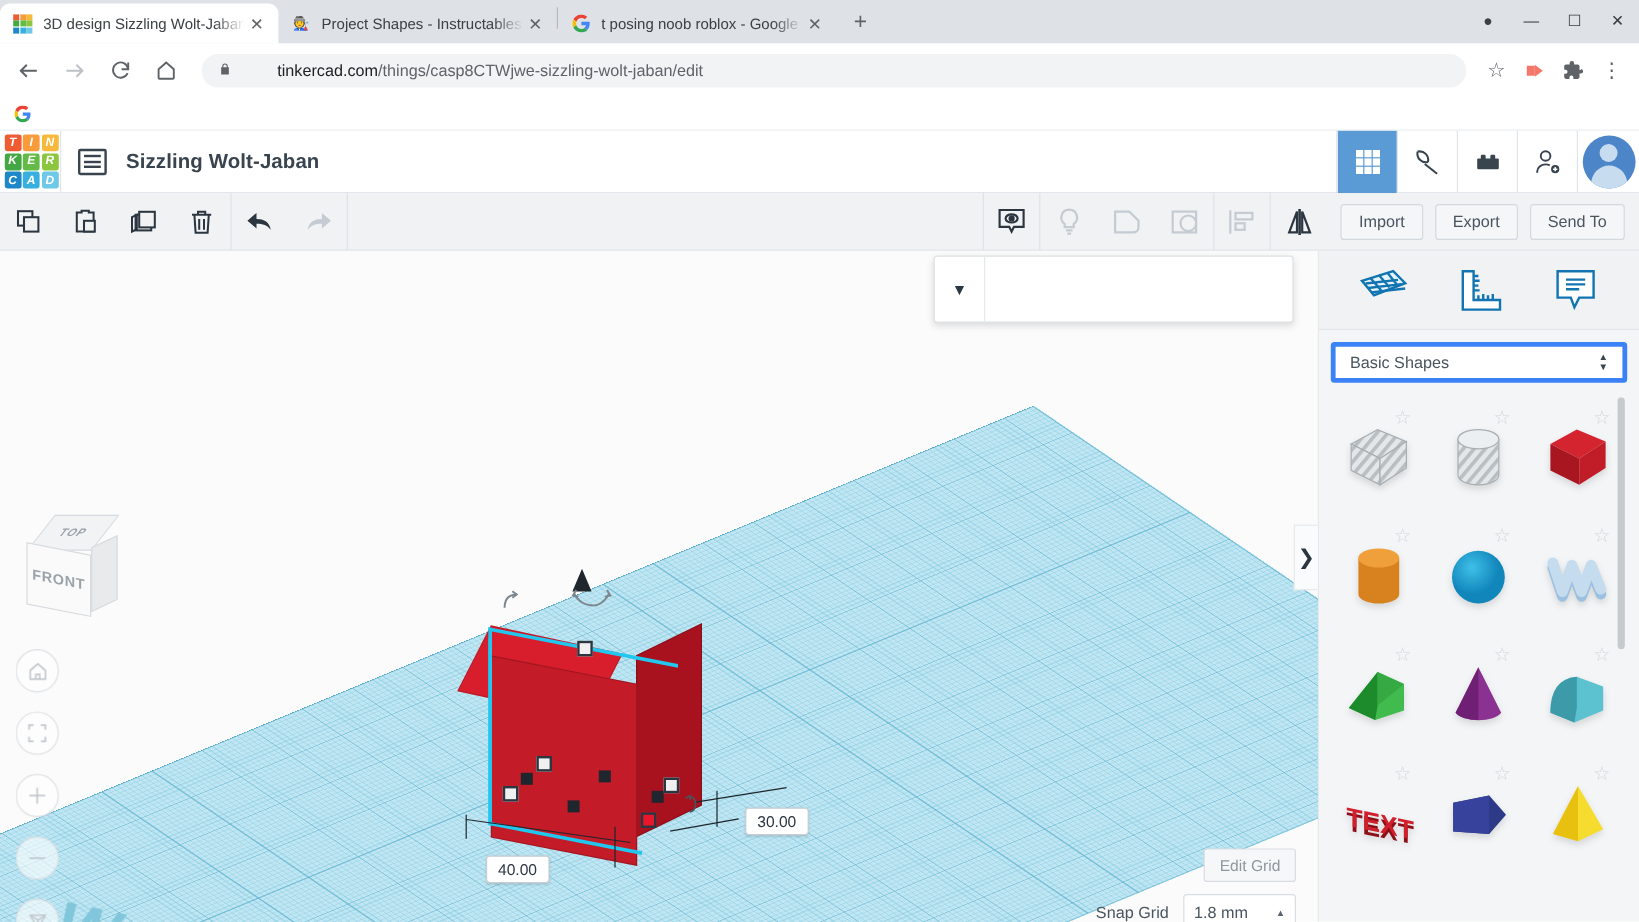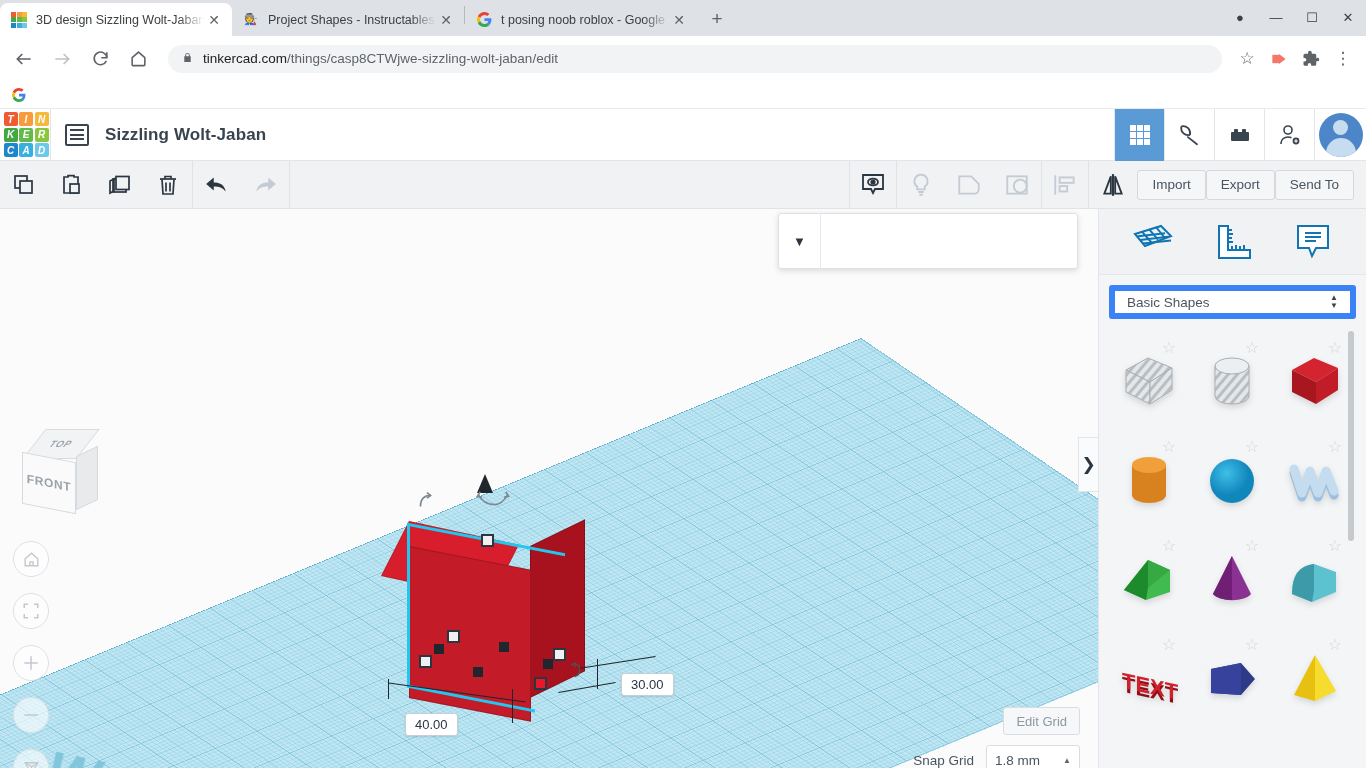--- a/index.html
+++ b/index.html
@@ -81,21 +81,21 @@
   .nav-btn.disabled { color: #bdc1c6; }
   .omnibox {
     flex: 1 1 auto; height: 28px;
     background: #f1f3f4; border-radius: 14px;
     display: flex; align-items: center;
     padding: 0 14px; margin: 0 8px;
     font-size: 13.5px; color: #5f6368;
     min-width: 0;
   }
   .omnibox .lock { margin-right: 10px; font-size: 11px; color: #5f6368; }
-  .omnibox .url-host { color: #202124; }
+  .omnibox .url-host { color: #202124; margin-left: 28px; }
   .tb-right { display: flex; align-items: center; }
   .tb-right > div {
     width: 30px; height: 30px; margin-left: 2px;
     display: flex; align-items: center; justify-content: center;
     color: #5f6368;
   }
   .bookmark-bar {
     height: 28px; background: #fff; display: flex; align-items: center;
     padding: 0 12px; border-bottom: 1px solid #e8eaed;
   }
@@ -170,21 +170,21 @@
   .tool-btn {
     width: 48px; height: 48px;
     display: flex; align-items: center; justify-content: center;
     color: #2b3640;
   }
   .tool-btn.dim { color: #c4cbd3; }
   .tool-btn.boxed { border-left: 1px solid #dfe2e6; border-right: 1px solid #dfe2e6; }
   .vsep { width: 1px; height: 48px; background: #dfe2e6; }
   .tool-spacer { flex: 1 1 auto; }
   .txt-btn {
-    height: 30px; padding: 0 14px; 
+    height: 30px; padding: 0 14px; margin-left: 10px;
     border: 1px solid #d4d9de; border-radius: 3px; background: #f5f6f8;
     font-size: 13.5px; color: #4a5560;
     display: flex; align-items: center;
   }
   .btn-group { display: flex; align-items: center; padding-right: 12px; }
 
   .app-body { flex: 1 1 auto; display: flex; position: relative; min-height: 0; }
 
   
   .viewport {
@@ -364,21 +364,21 @@
     display: flex; flex-direction: column;
   }
   .rp-icons {
     height: 66px; display: flex; align-items: center; justify-content: space-around;
     background: #f1f2f4; border-bottom: 1px solid #e4e7ea;
     padding: 0 14px;
   }
   .rp-icon { color: #1275b1; display: flex; align-items: center; justify-content: center; }
   .rp-dropdown {
     margin: 10px 10px 0 10px; height: 34px; background: #fff;
-    border: 6px solid #3b82f6; border-radius: 3px;
+    border: 4px solid #3b82f6; border-radius: 3px;
     display: flex; align-items: center; justify-content: space-between;
     padding: 0 12px; font-size: 13.5px; color: #4a5560;
   }
   .spinner { display: flex; flex-direction: column; gap: 2px; color: #39444f; font-size: 8px; line-height: 6px; }
   .shape-grid {
     flex: 1 1 auto; margin: 12px 10px 0 8px;
     display: grid; grid-template-columns: repeat(3, 1fr);
     grid-auto-rows: 99px; position: relative; overflow: hidden;
   }
   .shape-cell { position: relative; display: flex; align-items: center; justify-content: center; }

